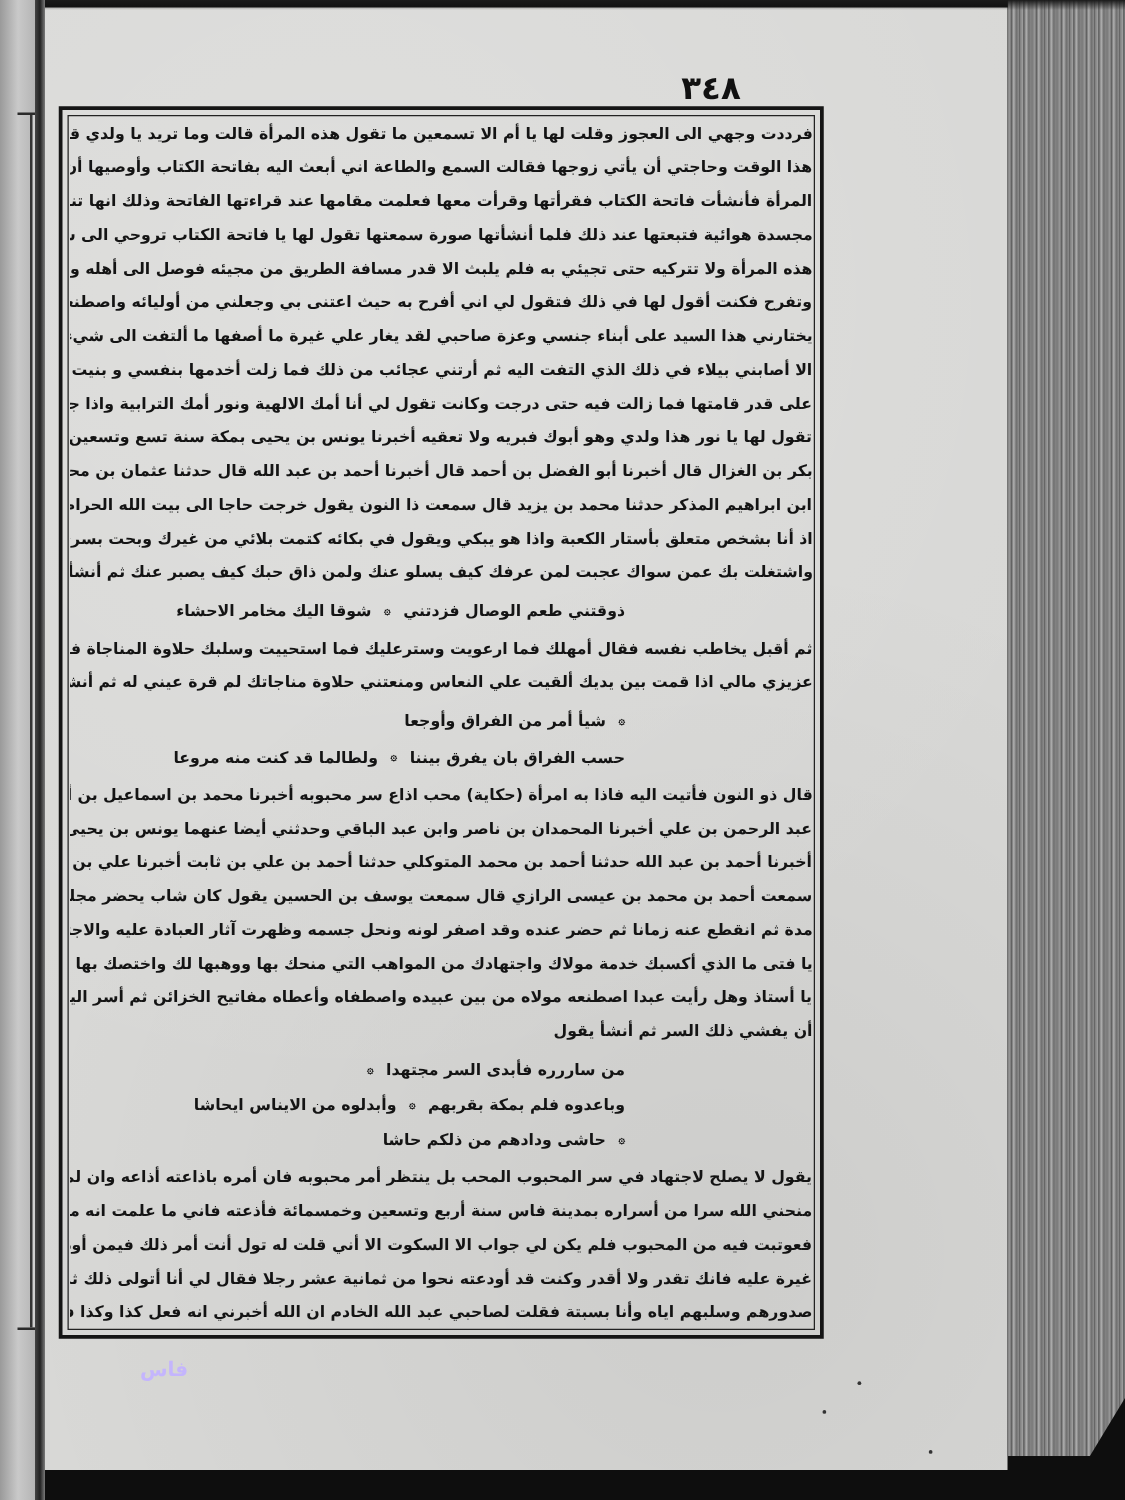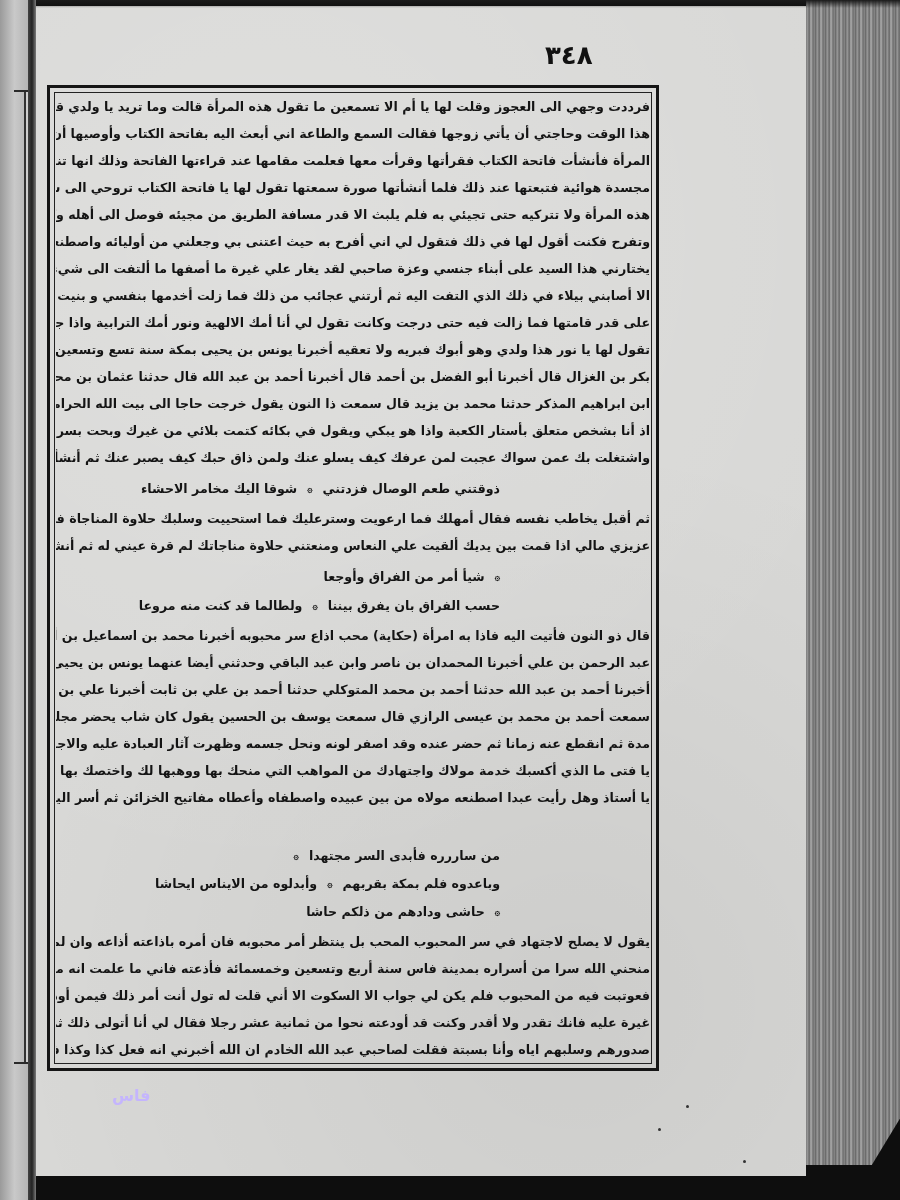--- a/index.html
+++ b/index.html
@@ -36,21 +36,21 @@
       position: absolute; left: 806px; top: 0; width: 94px; height: 1165px;
       background: repeating-linear-gradient(90deg,
         #7d7d7d 0px, #9b9b9b 2px, #5a5a5a 3px, #b0b0b0 5px, #6f6f6f 7px, #8a8a8a 9px, #4e4e4e 10px);
       clip-path: polygon(0 0, 100% 0, 100% 96%, 70% 100%, 0 100%);
     }
     .top-shadow {
       position: absolute; left: 36px; top: 0; width: 864px; height: 8px;
       background: linear-gradient(180deg, #1a1a1a, rgba(0,0,0,0));
     }
     .page-number {
-      position: absolute; left: 545px; top: 40px;
+      position: absolute; left: 545px; top: 56px;
       font-family: "DejaVu Sans", sans-serif; font-weight: bold;
       font-size: 26px; color: #111; direction: rtl;
     }
     .frame {
       position: absolute; left: 47px; top: 85px; width: 612px; height: 986px;
       border: 3px solid #151515;
       box-sizing: border-box;
     }
     .frame-inner {
       position: absolute; left: 4px; top: 4px; right: 4px; bottom: 4px;
@@ -136,20 +136,21 @@
       <span>ولطالما قد كنت منه مروعا</span>
     </div>
 
     <div class="line" style="top:531px">قال ذو النون فأتيت اليه فاذا به امرأة (حكاية) محب اذاع سر محبوبه أخبرنا محمد بن اسماعيل بن أبي الصيف حدثنا</div>
     <div class="line" style="top:558px">عبد الرحمن بن علي أخبرنا المحمدان بن ناصر وابن عبد الباقي وحدثني أيضا عنهما يونس بن يحيى قالا أخبرنا أحمد بن أحمد</div>
     <div class="line" style="top:585px">أخبرنا أحمد بن عبد الله حدثنا أحمد بن محمد المتوكلي حدثنا أحمد بن علي بن ثابت أخبرنا علي بن القاسم الشاهد قال</div>
     <div class="line" style="top:612px">سمعت أحمد بن محمد بن عيسى الرازي قال سمعت يوسف بن الحسين يقول كان شاب يحضر مجلس ذي النون المصري</div>
     <div class="line" style="top:639px">مدة ثم انقطع عنه زمانا ثم حضر عنده وقد اصفر لونه ونحل جسمه وظهرت آثار العبادة عليه والاجتهاد فقال له ذو النون</div>
     <div class="line" style="top:666px">يا فتى ما الذي أكسبك خدمة مولاك واجتهادك من المواهب التي منحك بها ووهبها لك واختصك بها فقال الفتى</div>
     <div class="line" style="top:693px">يا أستاذ وهل رأيت عبدا اصطنعه مولاه من بين عبيده واصطفاه وأعطاه مفاتيح الخزائن ثم أسر اليه سرا أيحسن</div>
+    <div class="line last" style="top:720px">أن يفشي ذلك السر ثم أنشأ يقول</div>
 
     <div class="verse" style="top:751px; right:150px">
       <span>من ساررره فأبدى السر مجتهدا</span>
       <span class="sep">۞</span>
     </div>
     <div class="verse" style="top:779px; right:150px">
       <span>وباعدوه فلم بمكة بقربهم</span>
       <span class="sep">۞</span>
       <span>وأبدلوه من الايناس ايحاشا</span>
     </div>

